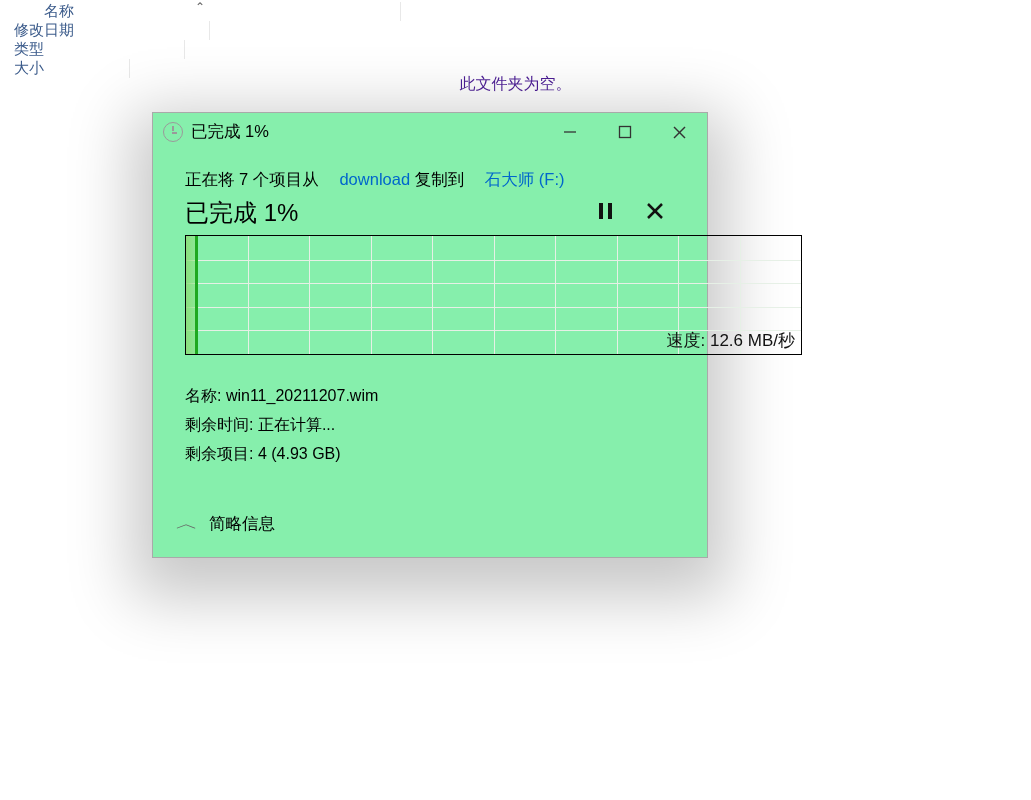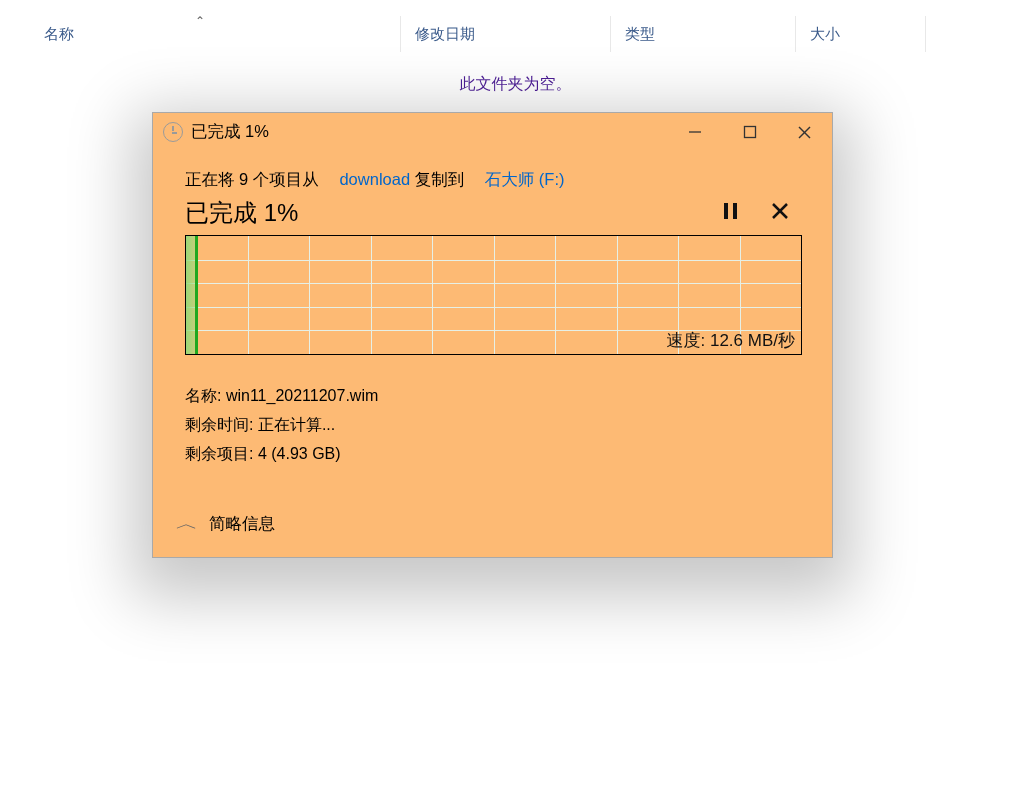--- a/index.html
+++ b/index.html
@@ -2,23 +2,24 @@
 <html><head>
   <meta charset="utf-8">
   <style>
     * { box-sizing: border-box; margin: 0; padding: 0; font-family: "Microsoft YaHei", "Segoe UI", sans-serif; }
     body { width: 1031px; height: 800px; background: #ffffff; position: relative; overflow: hidden; }
 
     
     .column-headers {
       display: flex;
       height: 42px;
-      padding-top: 16px;
+      padding-top: 2px;
       color: #3a5a8a;
       font-size: 15px;
+      flex-direction: column;
     }
     .col-header {
       display: flex;
       align-items: center;
       padding: 0 12px 0 14px;
       border-right: 1px solid #e8e8e8;
       height: 36px;
       cursor: pointer;
       position: relative;
     }
@@ -40,23 +41,23 @@
       color: #4c1d95;
       font-size: 16px;
       margin-top: 32px;
     }
 
     
     .dialog-wrap {
       position: absolute;
       left: 152px;
       top: 112px;
-      width: 681px;
+      width: 556px;
       height: 446px;
-      background: #fdba74;
+      background: #86efac;
       border: 1px solid #a9a9a9;
       box-shadow: 0 20px 60px 20px rgba(0,0,0,0.22);
     }
 
     .titlebar {
       height: 38px;
       display: flex;
       align-items: center;
       padding-left: 10px;
     }
@@ -196,21 +197,21 @@
         <svg width="15" height="15" viewBox="0 0 15 15">
             <line x1="2" y1="2" x2="13" y2="13" stroke="#333" stroke-width="1.4"></line>
             <line x1="13" y1="2" x2="2" y2="13" stroke="#333" stroke-width="1.4"></line>
           </svg>
       </div>
     </div>
   </div>
 
   <div class="content">
     <div class="copy-sentence">
-      <span>正在将 9 个项目从 </span><a>download</a><span> 复制到 </span><a>石大师 (F:)</a>
+      <span>正在将 7 个项目从 </span><a>download</a><span> 复制到 </span><a>石大师 (F:)</a>
     </div>
 
     <div class="progress-row">
       <div class="progress-label">已完成 1%</div>
       <div class="progress-actions">
         <span class="action-btn">
           <svg width="18" height="20" viewBox="0 0 18 20">
               <rect x="2" y="2" width="4" height="16" fill="#111"></rect>
               <rect x="11" y="2" width="4" height="16" fill="#111"></rect>
             </svg>

